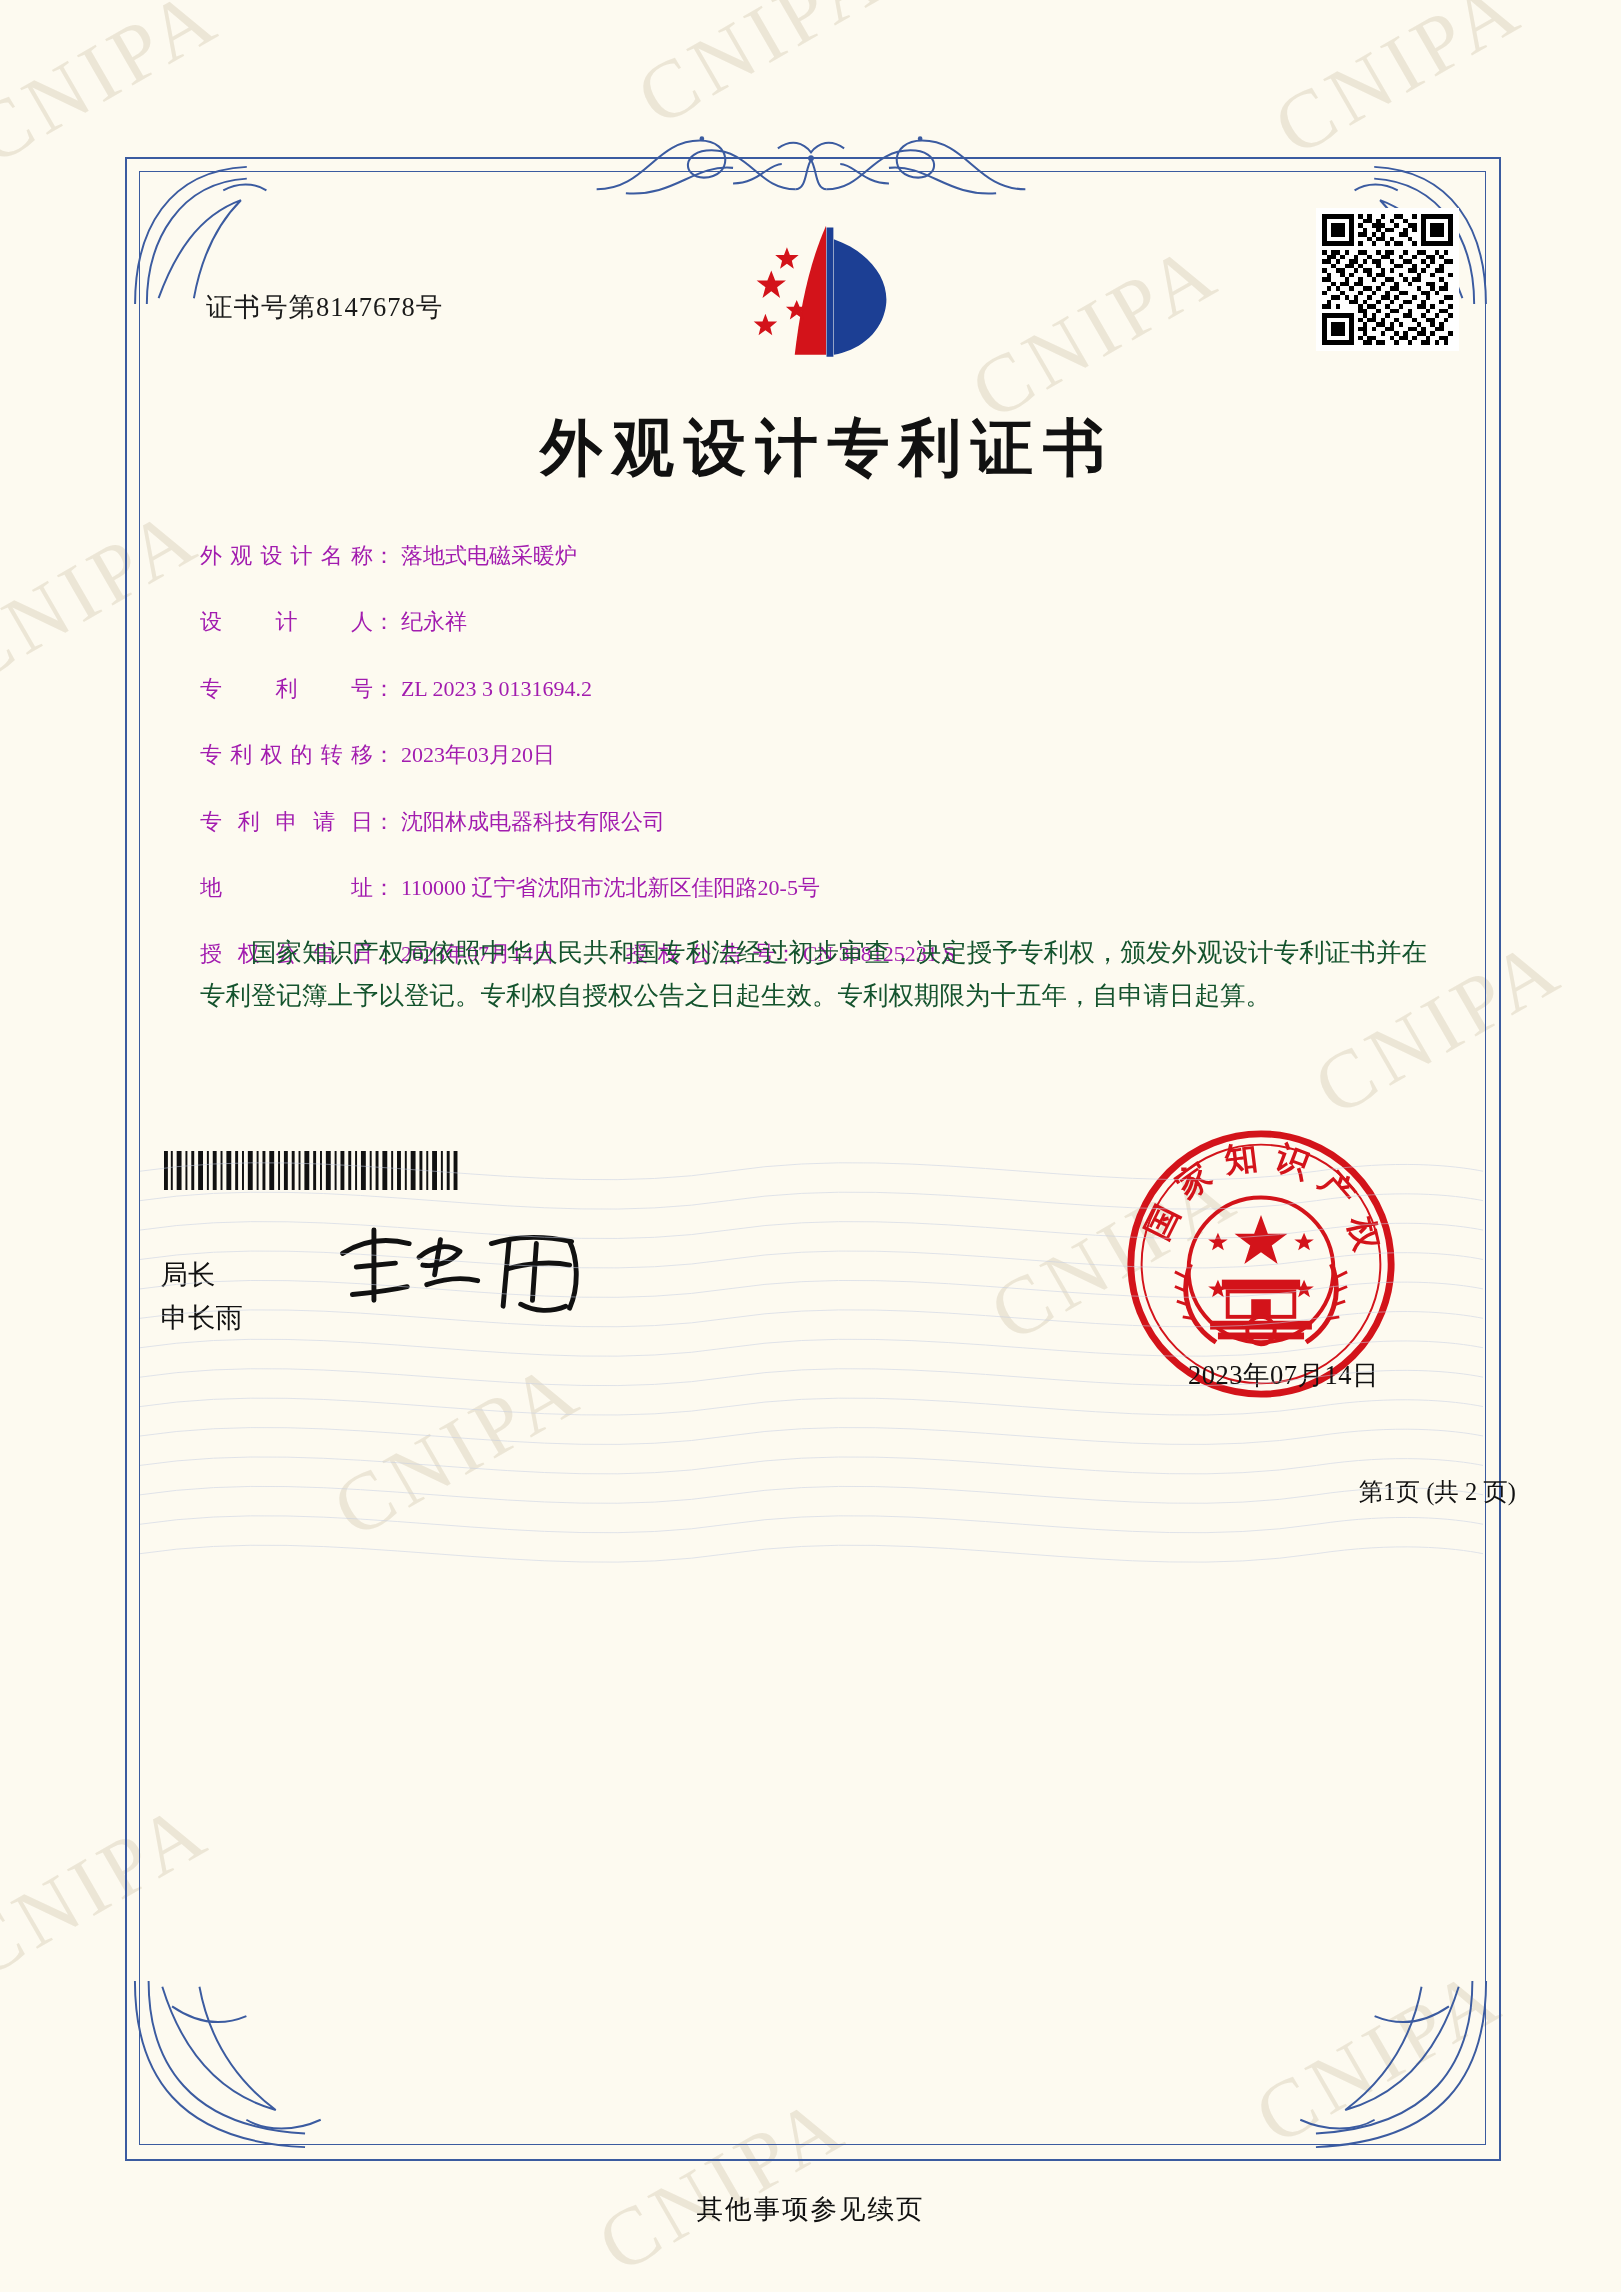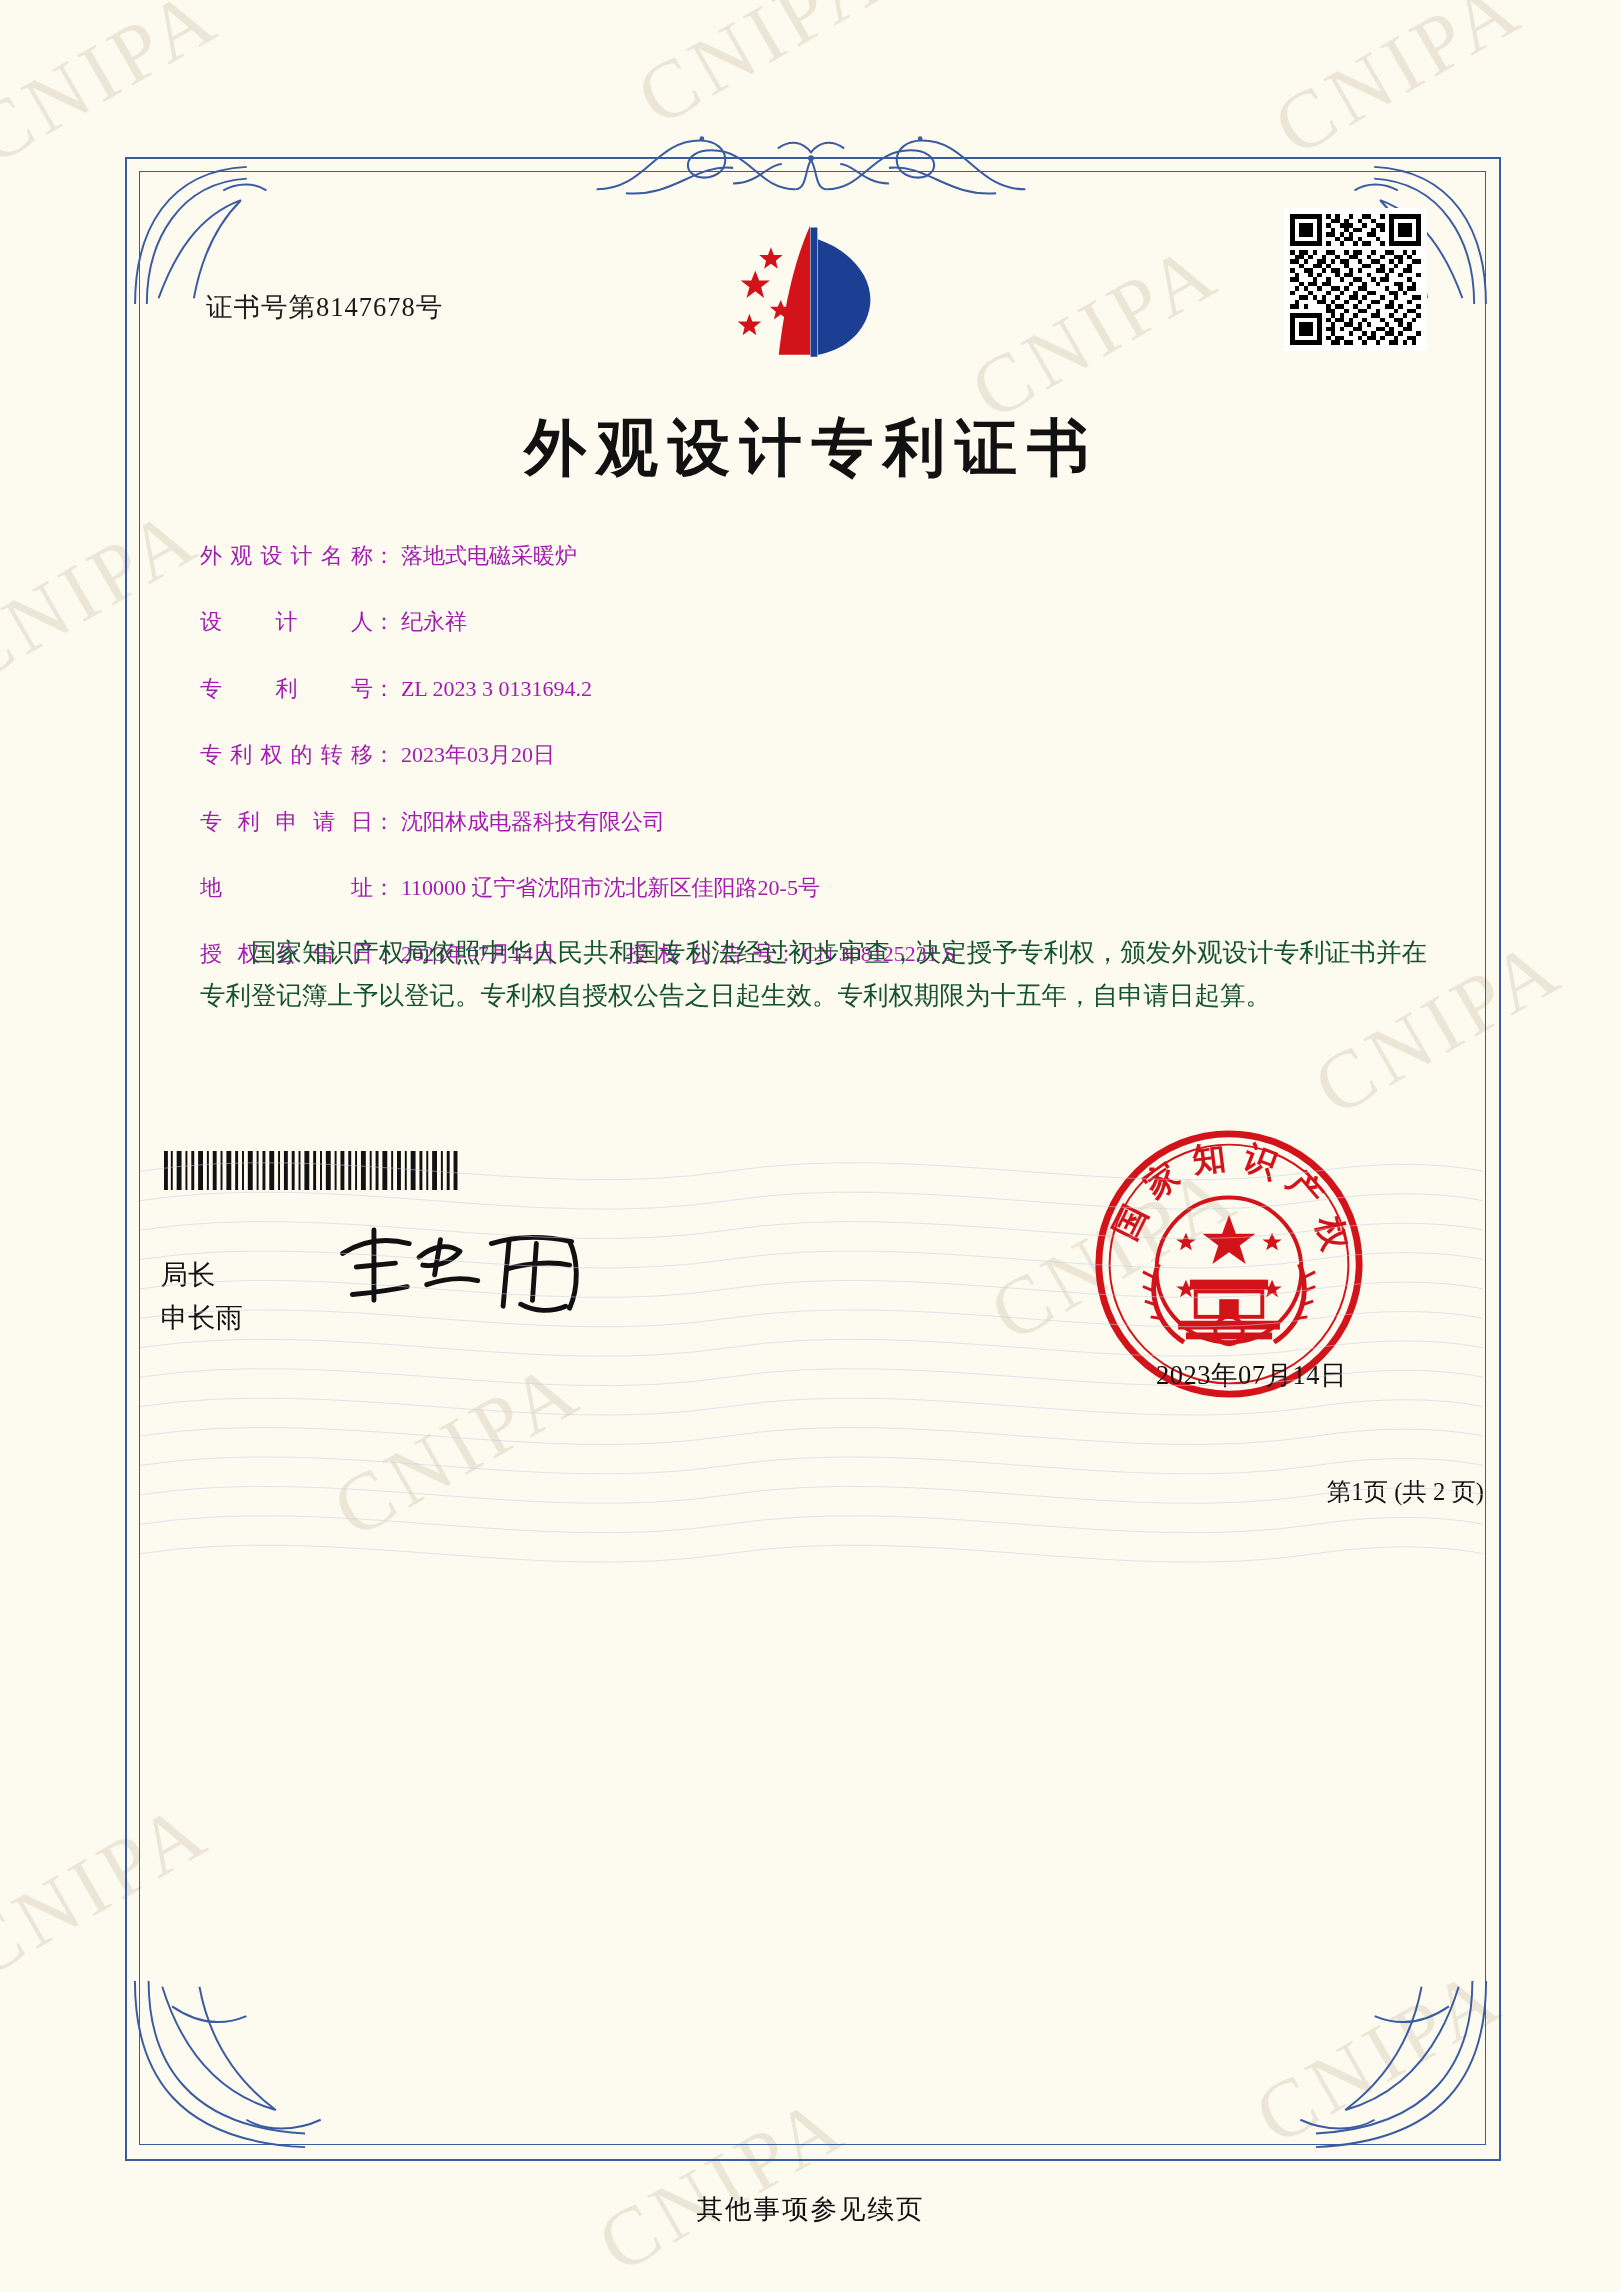--- a/index.html
+++ b/index.html
@@ -71,20 +71,21 @@
   }
 
   
   .content {
     position: absolute;
     left: 139px;
     top: 171px;
     width: 1345px;
     height: 1426px;
     z-index: 5;
+    padding-left: 32px;
   }
 
   .cert-no {
     position: absolute;
     left: 67px;
     top: 118px;
     font-size: 26.5px;
     color: #1a1a1a;
     letter-spacing: 1px;
   }

